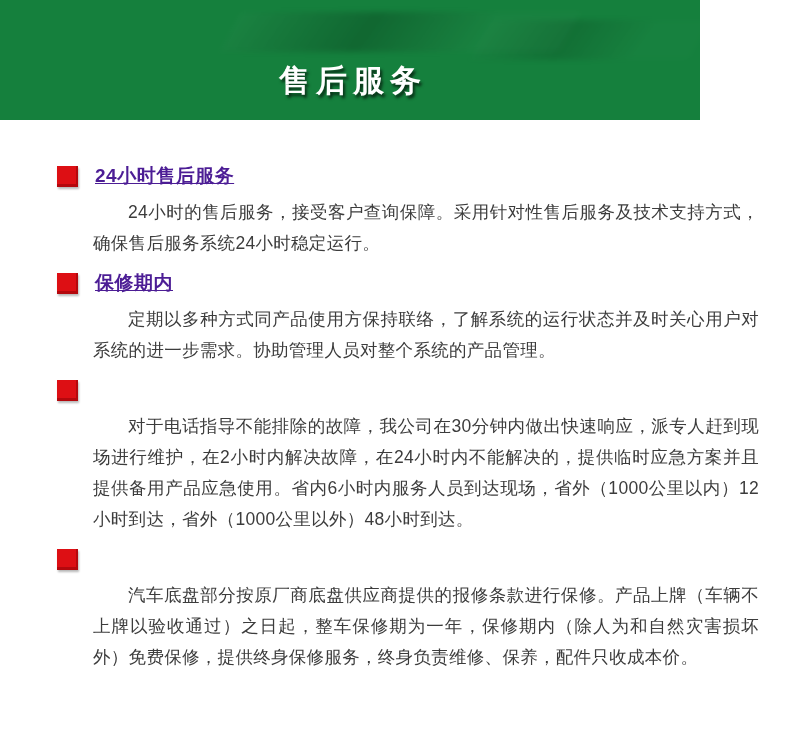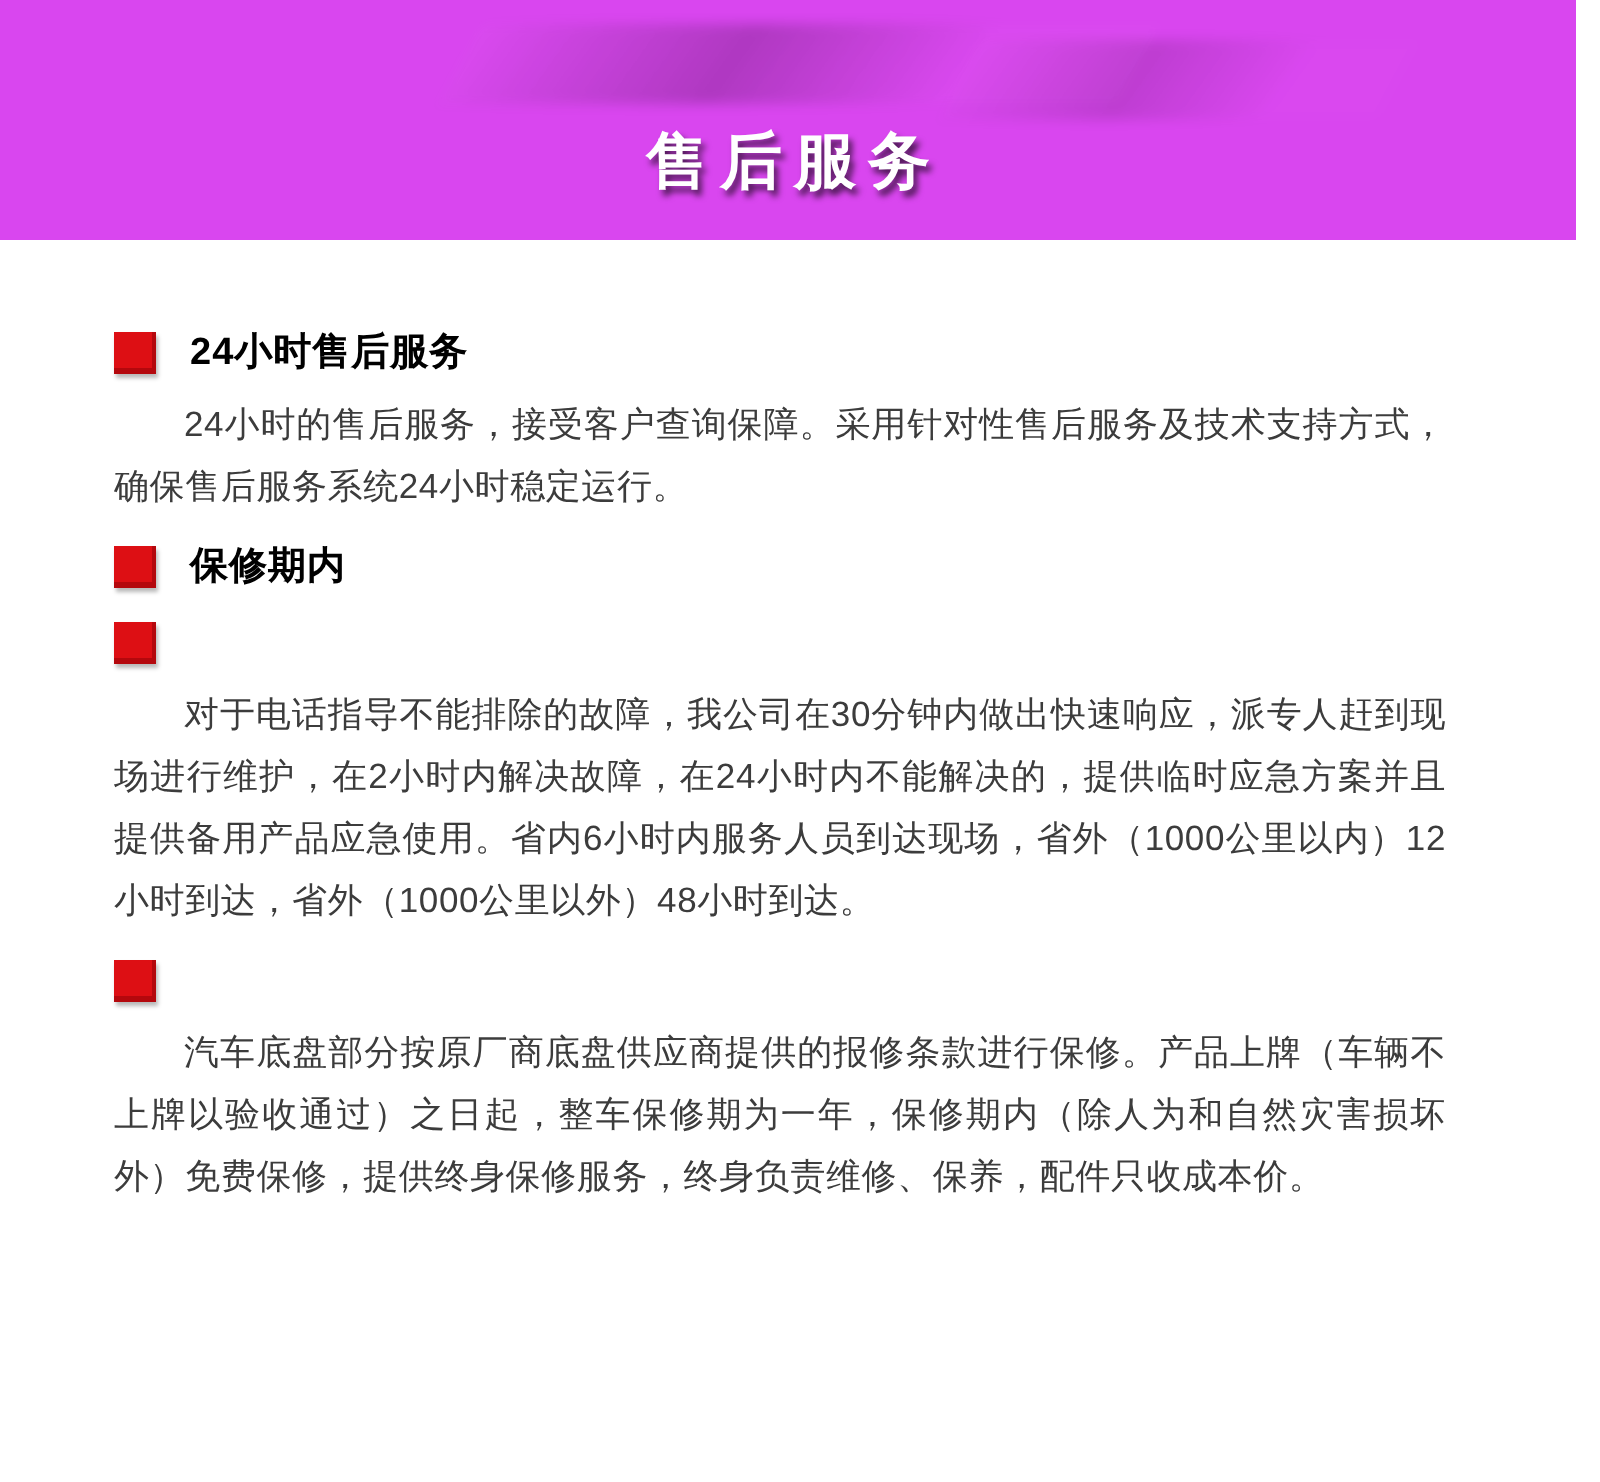--- a/index.html
+++ b/index.html
@@ -6,22 +6,22 @@
   html,body { width:800px; }
   body {
     width:800px; height:741px;
     background:#ffffff;
     font-family:"Liberation Sans","DejaVu Sans",sans-serif;
     overflow:hidden;
     position:relative;
   }
   
   .header {
-    width:788px; height:120px;
-    background:#d946ef;
+    width:700px; height:120px;
+    background:#15803d;
     position:relative;
     display:flex; justify-content:center; align-items:flex-end;
     overflow:hidden;
   }
   .header-title {
     color:#ffffff;
     font-size:31px;
     font-weight:bold;
     letter-spacing:6px;
     padding-left:6px;          
@@ -51,24 +51,25 @@
   }
   .bullet {
     width:21px; height:21px;
     background:var(--accent,#dd0f14);
     box-shadow:1px 2px 2px rgba(0,0,0,0.28), inset -2px -3px 0 rgba(130,0,5,0.45);
     flex:none;
   }
   .section-heading {
     font-size:19px;
     font-weight:bold;
-    color:#000000;
+    color:#4c1d95;
     letter-spacing:0.5px;
+    text-decoration:underline;
   }
-  .paras { width:666px; }
+  .paras { margin-left:36px; width:666px; }
   .para {
     font-size:17.5px;
     line-height:31px;
     color:#3c3c3c;
     text-indent:2em;
     text-align:justify;
     margin:2px 0 9px 0;
     letter-spacing:0.3px;
   }
 </style>
@@ -90,20 +91,23 @@
     <div class="paras">
         <p class="para">24小时的售后服务，接受客户查询保障。采用针对性售后服务及技术支持方式，确保售后服务系统24小时稳定运行。</p>
       </div>
   </div>
 
   <div class="section">
     <div class="section-head">
       <span class="bullet"></span>
       <span class="section-heading">保修期内</span>
     </div>
+    <div class="paras">
+        <p class="para">定期以多种方式同产品使用方保持联络，了解系统的运行状态并及时关心用户对系统的进一步需求。协助管理人员对整个系统的产品管理。</p>
+      </div>
   </div>
 
   <div class="section">
     <div class="section-head">
       <span class="bullet"></span>
     </div>
     <div class="paras">
         <p class="para">对于电话指导不能排除的故障，我公司在30分钟内做出快速响应，派专人赶到现场进行维护，在2小时内解决故障，在24小时内不能解决的，提供临时应急方案并且提供备用产品应急使用。省内6小时内服务人员到达现场，省外（1000公里以内）12小时到达，省外（1000公里以外）48小时到达。</p>
       </div>
   </div>

